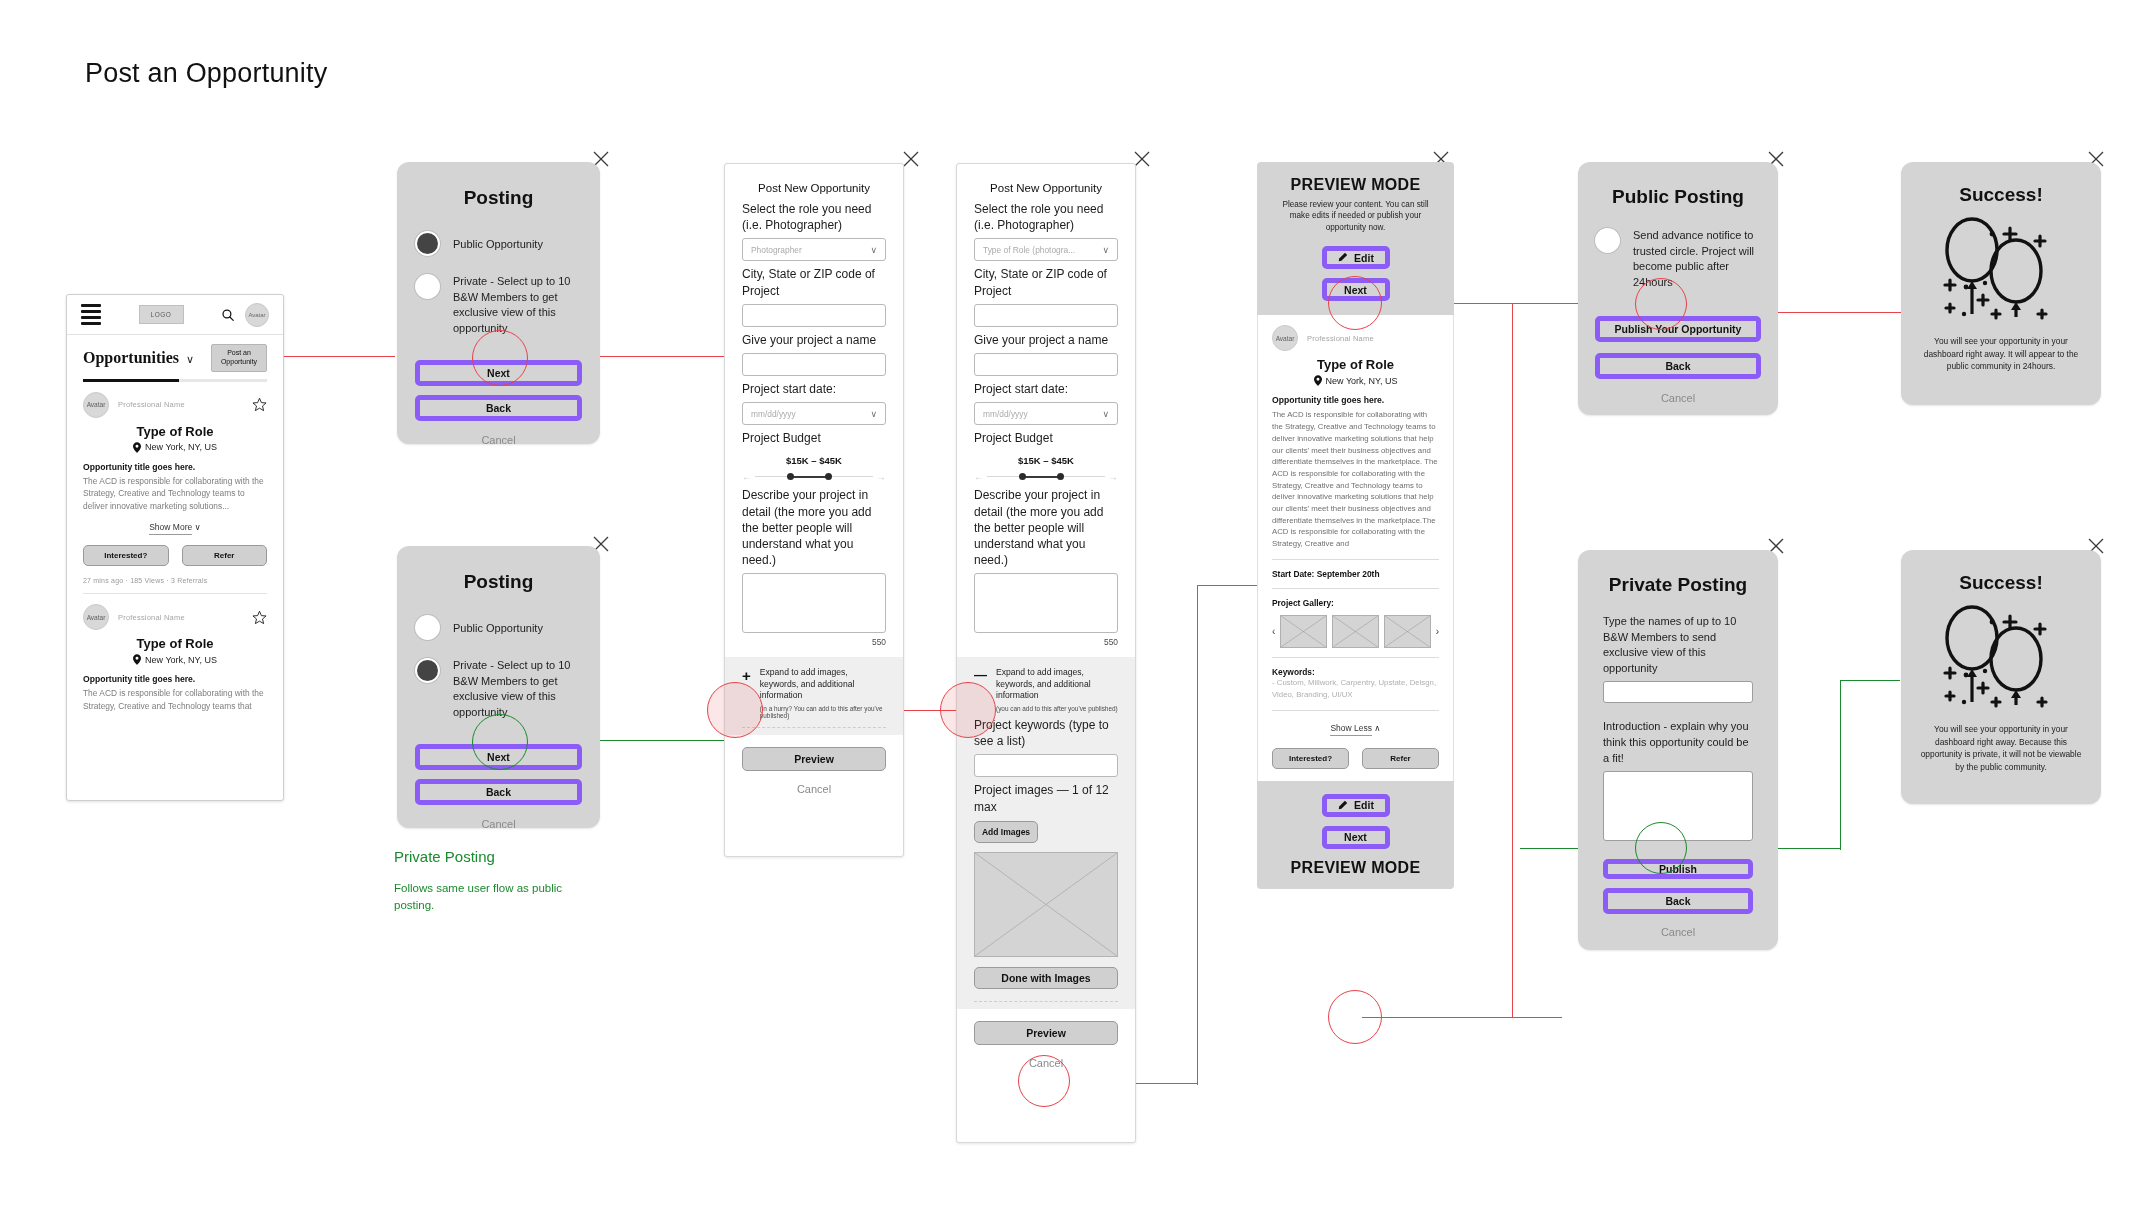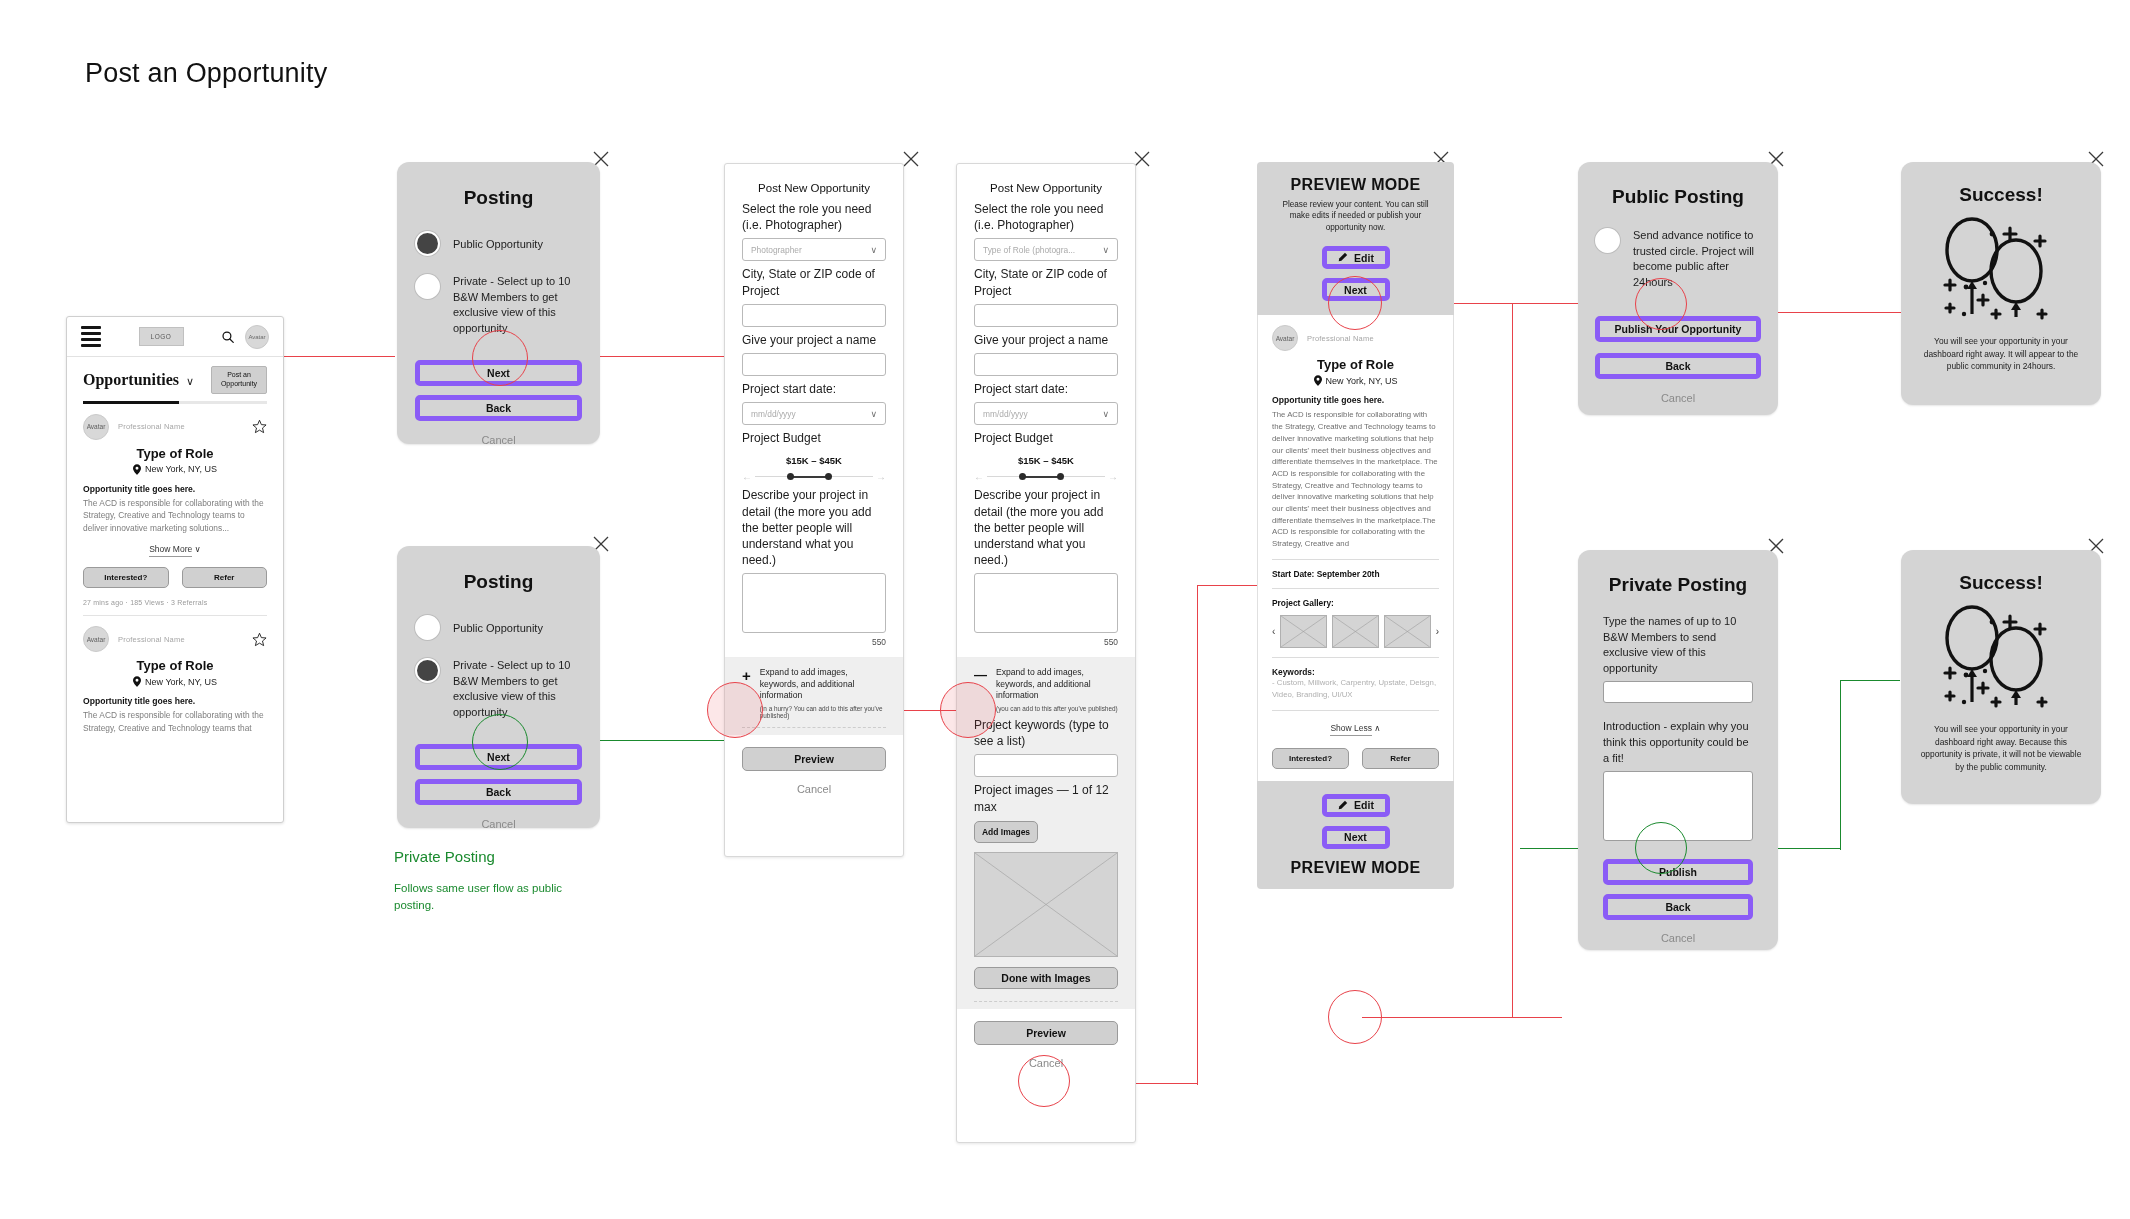--- a/index.html
+++ b/index.html
@@ -83,21 +83,20 @@
   .conn.v.green{ border-left-color:#1a8a2e; }
 
   
   .phone{
     position:absolute;
     background:#fff;
     border:1px solid #cfcfcf;
     border-radius:3px;
     overflow:hidden;
     box-shadow:0 1px 3px rgba(0,0,0,.12);
-    margin-top:22px;
   }
   .phone-topbar{
     height:40px;display:flex;align-items:center;justify-content:space-between;
     padding:0 14px;border-bottom:1px solid #e2e2e2;
   }
   .hamburger{ width:20px; }
   .hamburger span{ display:block;height:3px;background:#151515;margin:3px 0;border-radius:1px;}
   .logo-box{
     width:45px;height:19px;background:#d6d6d6;border:1px solid #c0c0c0;
     font-size:6.5px;letter-spacing:.5px;color:#5a5a5a;
@@ -662,21 +661,21 @@
         <line x1="16" y1="2" x2="2" y2="16" stroke="#3a3a3a" stroke-width="1.3"></line>
       </svg>
   </div>
   <div class="modal" style="left:1578px; top:550px; width:200px; height:400px;">
     <div class="modal-title" style="font-size:19px;margin-top:24px;">Private Posting</div>
     <div style="padding:0 25px;">
       <div class="radio-label" style="margin-top:18px;">Type the names of up to 10 B&amp;W Members to send exclusive view of this opportunity</div>
       <div class="ta" style="height:22px;background:#fff;border-color:#9d9d9d;"></div>
       <div class="radio-label" style="margin-top:16px;">Introduction - explain why you think this opportunity could be a fit!</div>
       <div class="ta" style="height:70px;background:#fff;border-color:#9d9d9d;"></div>
-      <div class="btn ghost" style="height:26px;margin-top:18px;">Publish</div>
+      <div class="btn ghost" style="height:20px;margin-top:18px;">Publish</div>
       <div class="btn ghost" style="height:26px;margin-top:9px;">Back</div>
       <div class="cancel" style="margin-top:12px;">Cancel</div>
     </div>
   </div>
   <div class="ring green" style="left:1635px; top:822px; width:52px; height:52px;"></div>
 
   <div class="close-x" style="left:2087px; top:537px;">
     <svg width="18" height="18" viewBox="0 0 18 18">
         <line x1="2" y1="2" x2="16" y2="16" stroke="#3a3a3a" stroke-width="1.3"></line>
         <line x1="16" y1="2" x2="2" y2="16" stroke="#3a3a3a" stroke-width="1.3"></line>

